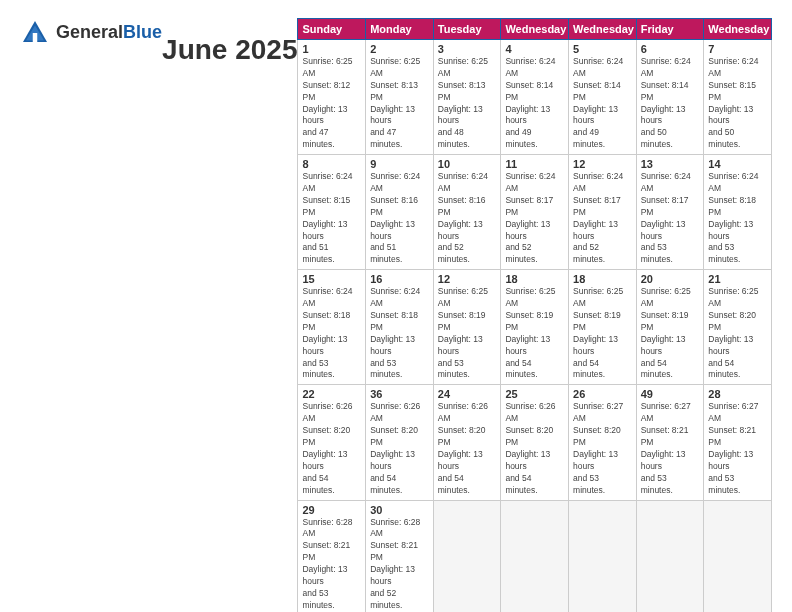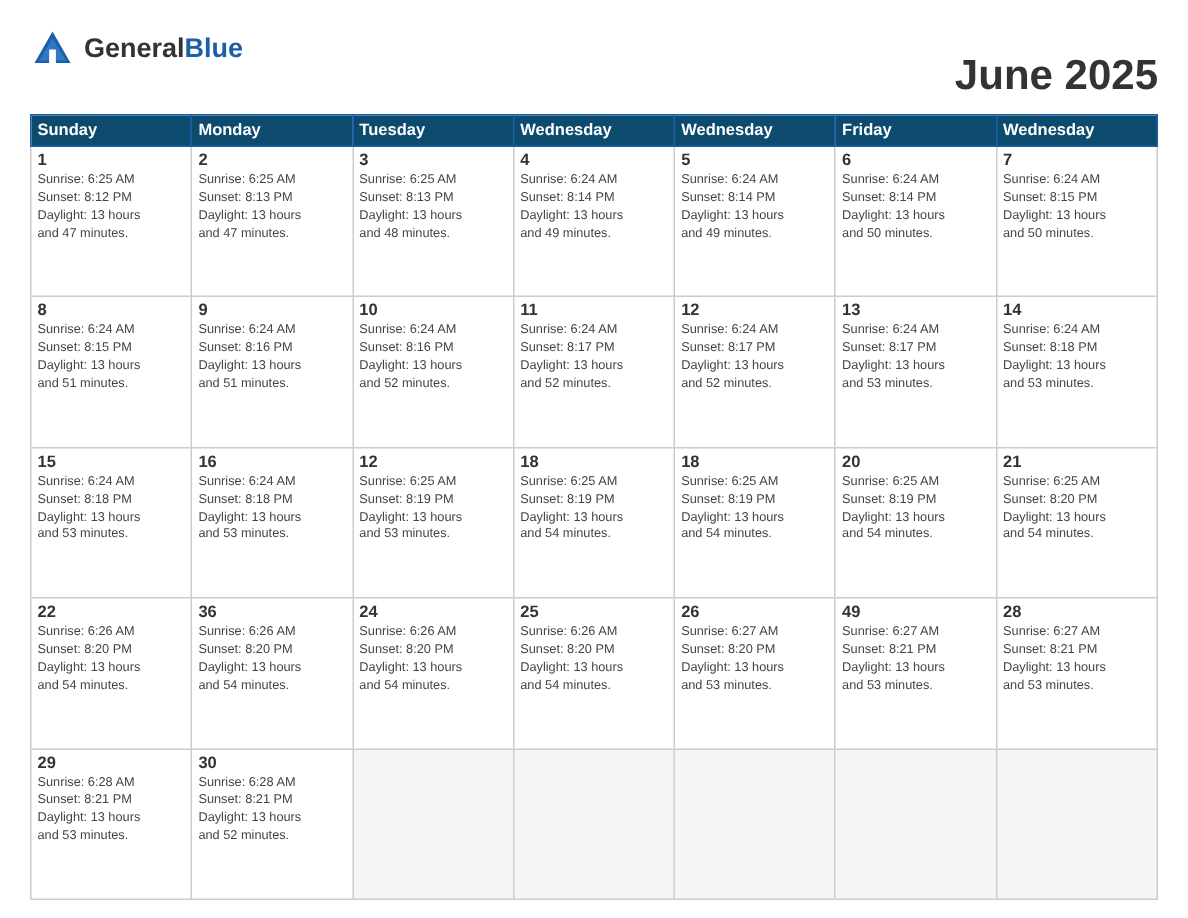--- a/index.html
+++ b/index.html
@@ -8,21 +8,21 @@
       background: #fff;
       width: 792px;
       height: 612px;
       overflow: hidden;
     }
     .page {
       width: 792px;
       height: 612px;
       padding: 18px 20px 12px 20px;
       display: flex;
-      flex-direction: column;
+      flex-direction: row;
     }
     .header {
       display: flex;
       justify-content: space-between;
       align-items: flex-start;
       margin-bottom: 10px;
     }
     .logo {
       display: flex;
       align-items: center;
@@ -53,21 +53,21 @@
       color: #555;
     }
     .calendar {
       flex: 1;
       border: 1px solid #ccc;
       border-collapse: collapse;
       width: 100%;
       table-layout: fixed;
     }
     .calendar thead tr th {
-      background: #0c4a6e;
+      background: #be185d;
       color: #fff;
       font-size: 11px;
       font-weight: bold;
       padding: 4px 4px;
       border: 1px solid #1a5fa8;
       text-align: left;
     }
     .calendar tbody tr td {
       border: 1px solid #ccc;
       vertical-align: top;

